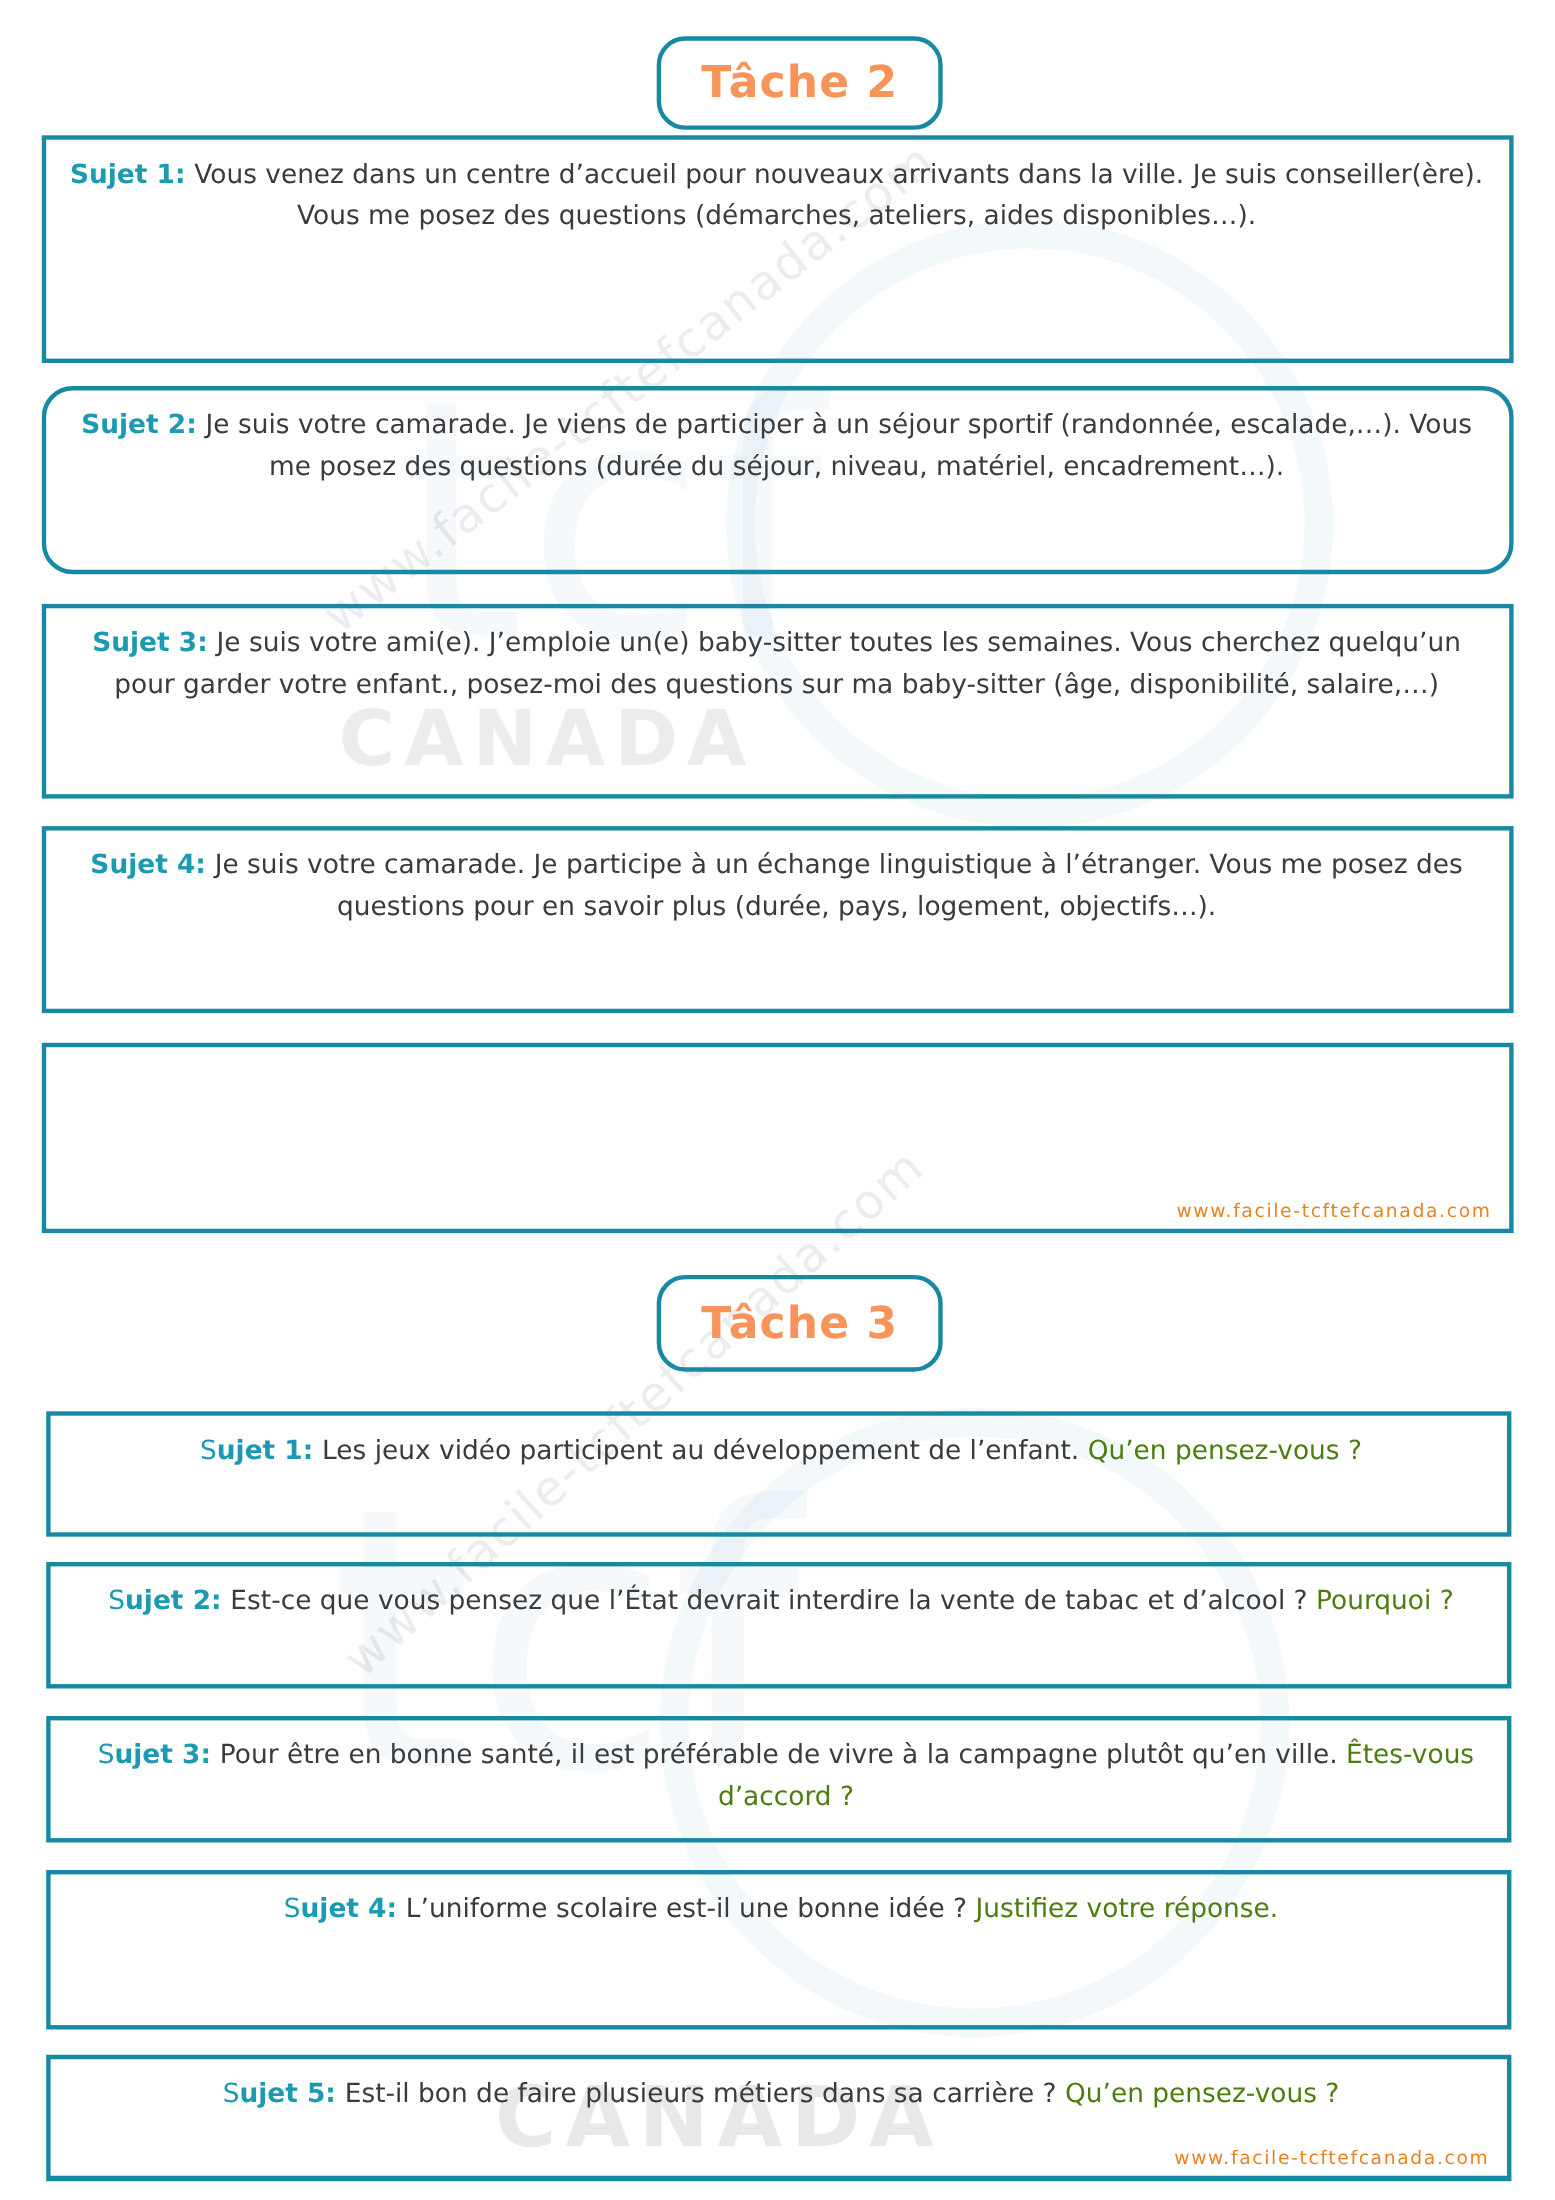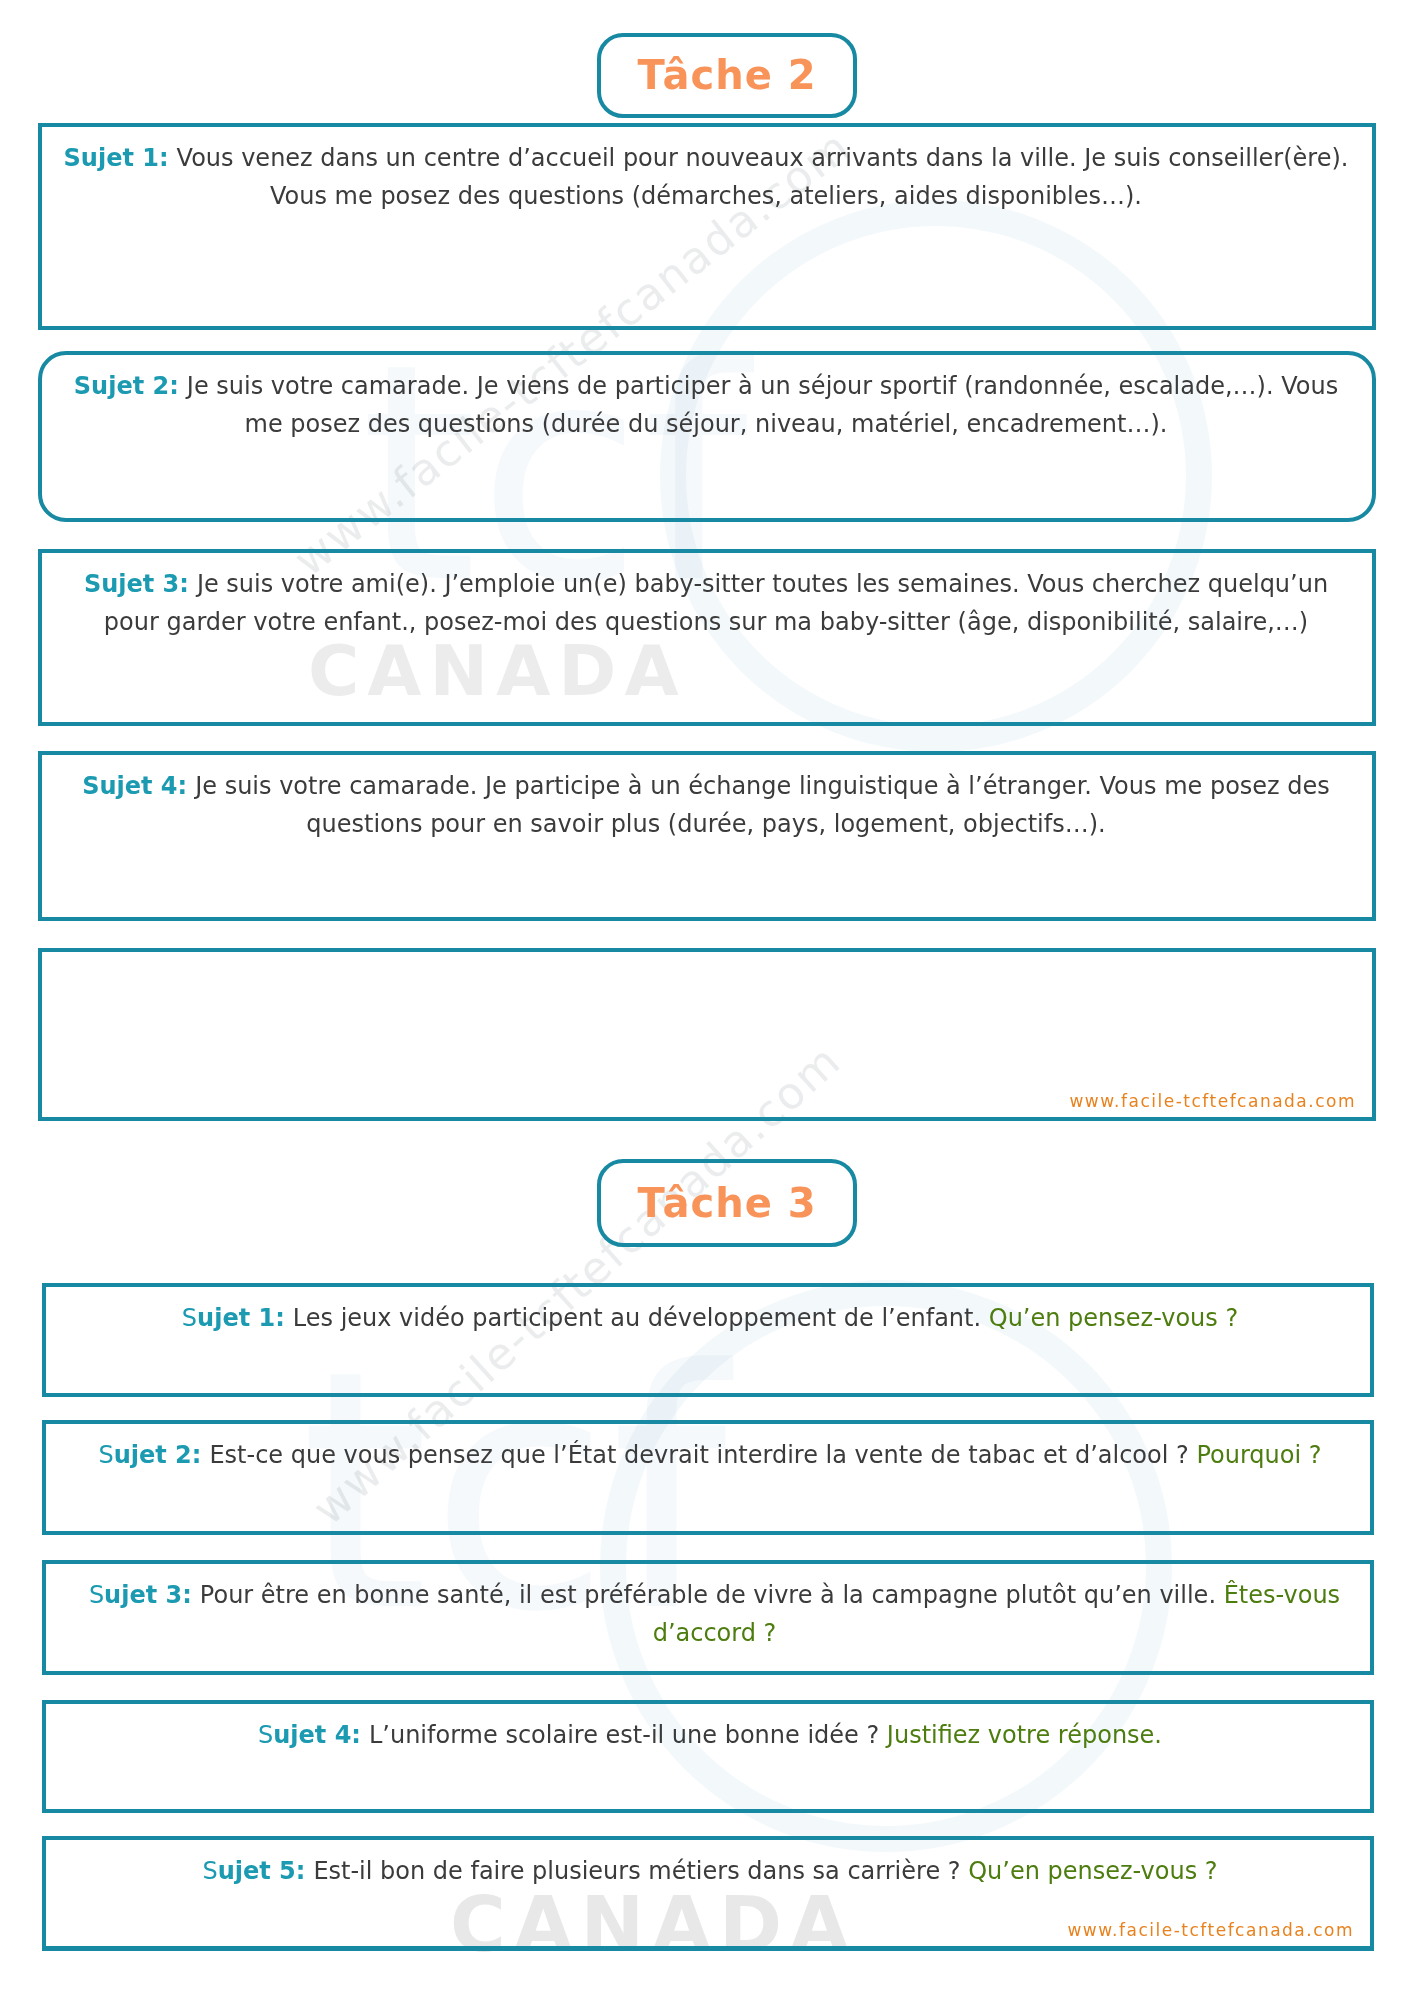--- a/index.html
+++ b/index.html
@@ -66,21 +66,21 @@
   .box.t3{width:1332px;margin-left:42px;}
   .box.last-b{border-bottom-width:5px;}
   .b1{height:207px;margin-top:5px;}
   .b2{height:171px;margin-top:21px;border-radius:28px;}
   .b3{height:177px;margin-top:27px;}
   .b4{height:170px;margin-top:25px;}
   .b5{height:173px;margin-top:27px;}
   .c1{height:114px;margin-top:36px;}
   .c2{height:115px;margin-top:23px;}
   .c3{height:115px;margin-top:25px;padding-left:21px;}
-  .c4{height:113px;margin-top:25px;}
+  .c4{height:145px;margin-top:25px;}
   .c5{height:115px;margin-top:23px;}
   .sujet{
     margin:0;
     font-size:24px;
     line-height:38px;
     color:#3b3b3b;
   }
   .box.t3 .sujet{padding-left:6px;}
   .lbl{margin-right:8px;white-space:nowrap;}
   .lbl-light{color:#1b9ab1;font-weight:400;}

